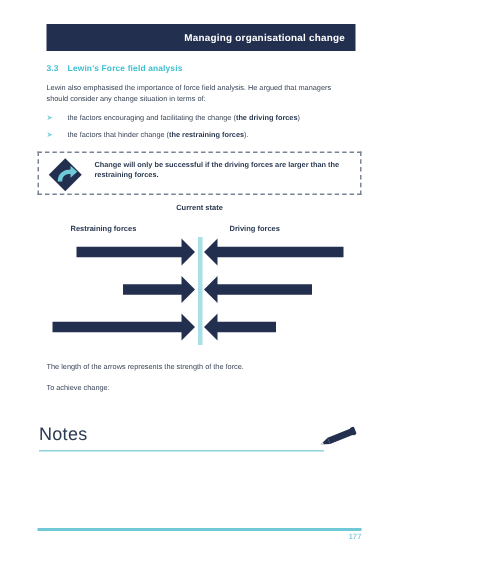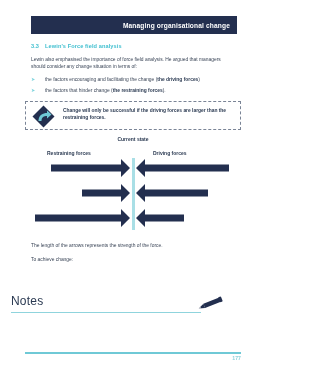--- a/index.html
+++ b/index.html
@@ -172,25 +172,24 @@
     height: 96px;
   }
 
   
   #tail-para-0 { top: 242px; }
   #tail-para-1 { top: 256px; }
 
   
   .notes-block {
     position: absolute;
-    left: 11px;
+    left: 26px;
     top: 282px;
     width: 216px;
     height: 26px;
-    margin-top: 12px;
   }
   .notes-title {
     position: absolute;
     left: 0;
     top: 0;
     font-size: 12px;
     color: #2b3a52;
     letter-spacing: 0.2px;
   }
   .notes-rule {

